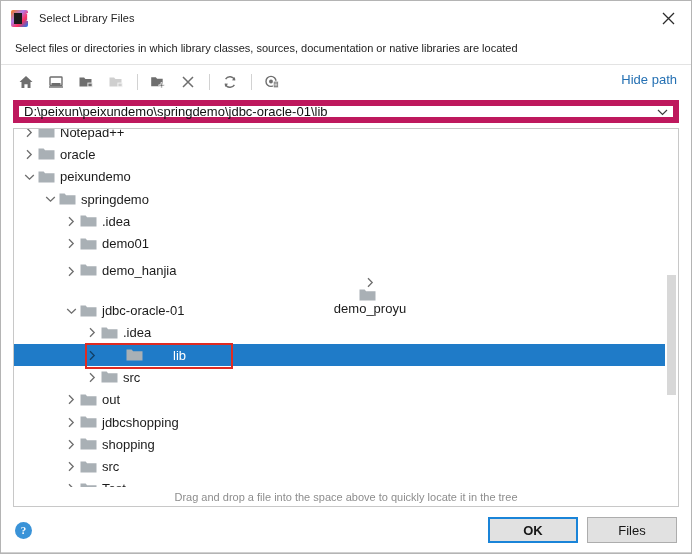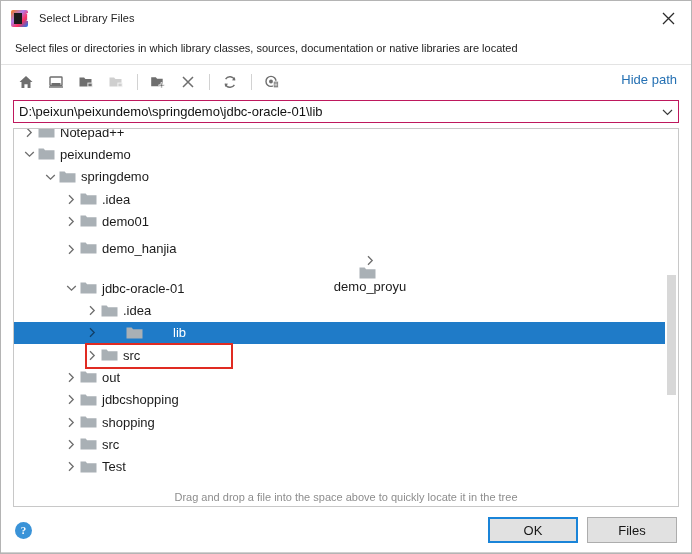--- a/index.html
+++ b/index.html
@@ -129,21 +129,21 @@
     color: #2470b3;
     font-size: 13px;
   }
 
   
   .pathrow {
     padding: 2px 12px 5px 12px;
   }
   .path-field {
     height: 23px;
-    border: 1px solid #be185d;
+    border: 6px solid #be185d;
     background: #ffffff;
     display: flex;
     align-items: center;
     box-sizing: border-box;
   }
   .path-value {
     flex: 1;
     padding-left: 5px;
     font-size: 13px;
     color: #111111;
@@ -285,20 +285,21 @@
     font-size: 13px;
     color: #171717;
     display: flex;
     align-items: center;
     justify-content: center;
     font-family: "Liberation Sans", sans-serif;
   }
   .btn.default {
     border: 2px solid #1a84d8;
     background: #e1e1e1;
+    font-weight: bold;
   }
   .bottom-line {
     position: absolute;
     left: 0; right: 0; bottom: 0;
     height: 1px;
     background: #d0d0d0;
   }
 </style>
 </head>
 <body>
@@ -413,20 +414,33 @@
           </span>
           <span class="folder-ic">
             <svg width="17" height="14" viewBox="0 0 17 14" aria-hidden="true">
               <path d="M0.5 1.6 h5.1 l1.5 1.7 h9.4 v9.2 h-16 z" fill="#a9b0b5"></path>
             </svg>
           </span>
           <span class="row-label">Notepad++</span>
         </div>
         <div class="row" style="padding-left: 6px;">
           <span class="twisty">
+            <svg width="8" height="11" viewBox="0 0 8 11" aria-hidden="true">
+              <path d="M2 1.2 L6.2 5.5 L2 9.8" stroke="currentColor" stroke-width="1.3" fill="none"></path>
+            </svg>
+          </span>
+          <span class="folder-ic">
+            <svg width="17" height="14" viewBox="0 0 17 14" aria-hidden="true">
+              <path d="M0.5 1.6 h5.1 l1.5 1.7 h9.4 v9.2 h-16 z" fill="#a9b0b5"></path>
+            </svg>
+          </span>
+          <span class="row-label">oracle</span>
+        </div>
+        <div class="row" style="padding-left: 6px;">
+          <span class="twisty">
             <svg width="11" height="8" viewBox="0 0 11 8" aria-hidden="true">
               <path d="M1.2 2 L5.5 6.2 L9.8 2" stroke="currentColor" stroke-width="1.3" fill="none"></path>
             </svg>
           </span>
           <span class="folder-ic">
             <svg width="17" height="14" viewBox="0 0 17 14" aria-hidden="true">
               <path d="M0.5 1.6 h5.1 l1.5 1.7 h9.4 v9.2 h-16 z" fill="#a9b0b5"></path>
             </svg>
           </span>
           <span class="row-label">peixundemo</span>

